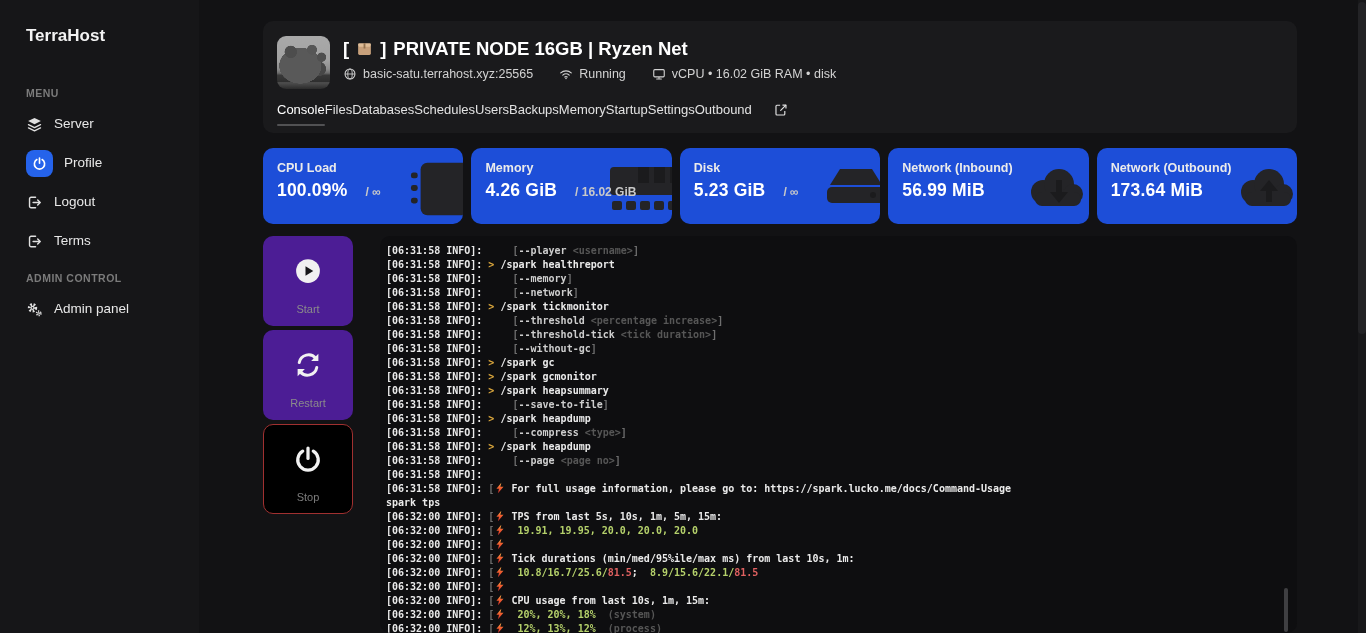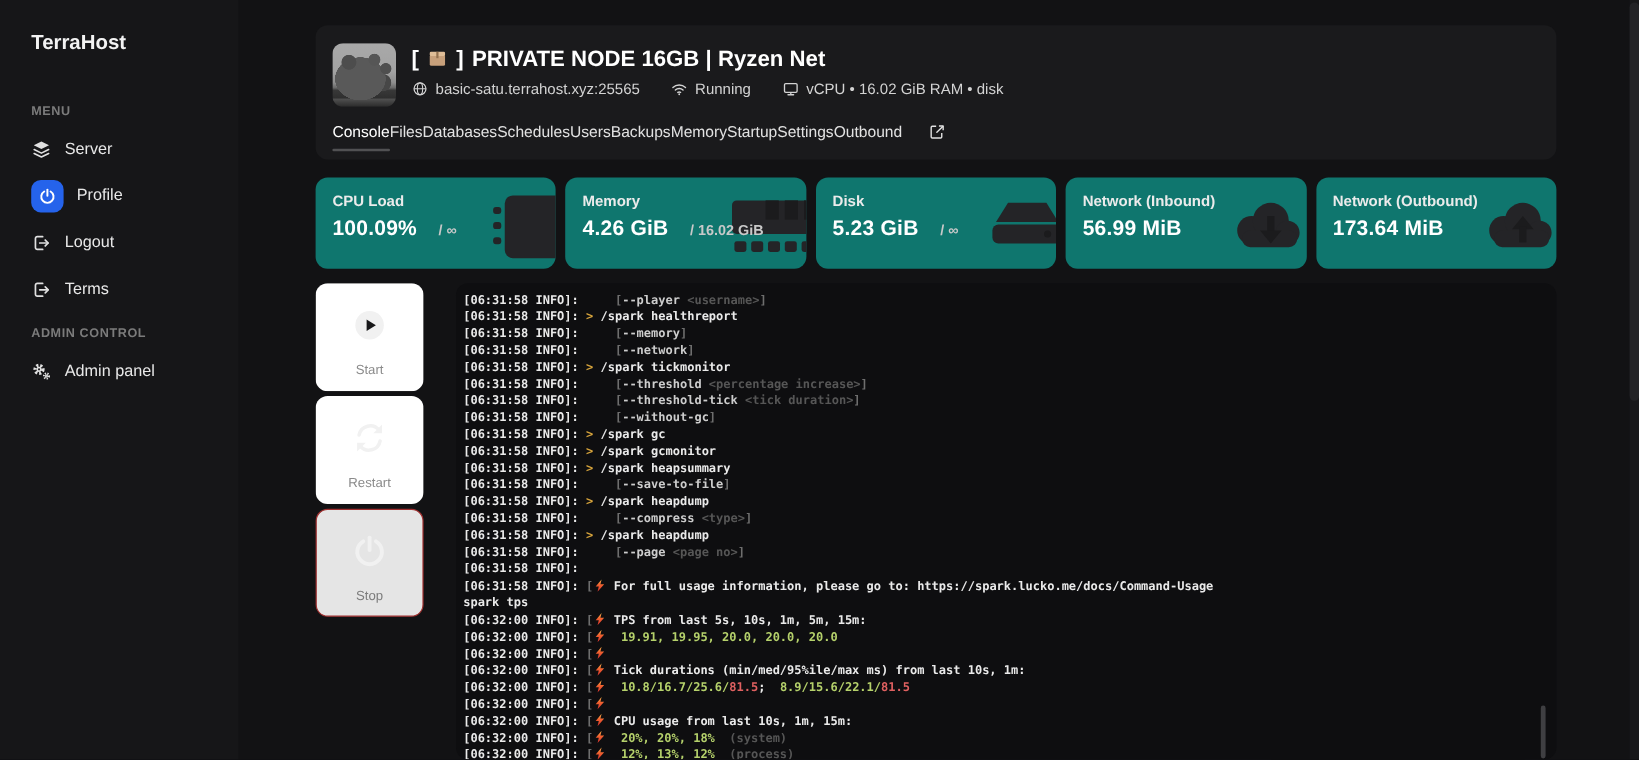--- a/index.html
+++ b/index.html
@@ -40,39 +40,39 @@
   .tabs-row{display:flex;align-items:center;gap:21px;margin-top:13px}
   .tabs{display:flex;}
   .tab{font-size:13px;color:#e2e2e2;position:relative;cursor:pointer;white-space:nowrap}
   .tab.active{color:#fff}
   .tab.active::after{content:"";position:absolute;left:0;right:0;bottom:-9px;height:2px;background:#515153;border-radius:1px}
   .ext-btn{background:none;border:0;padding:0;margin-left:1px;cursor:pointer;line-height:0}
   .ext-btn .sym{width:14px;height:14px;color:#e2e2e2}
 
   
   .stats-row{display:flex;gap:8px;margin-top:15px}
-  .stat-card{flex:1;height:76px;background:#0f766e;border-radius:10px;padding:13px 14px;position:relative;overflow:hidden}
+  .stat-card{flex:1;height:76px;background:#1d4ed8;border-radius:10px;padding:13px 14px;position:relative;overflow:hidden}
   .stat-title{font-size:12.5px;font-weight:700;color:#ebebeb;position:relative;z-index:1}
   .stat-value{margin-top:5px;display:flex;align-items:baseline;gap:18px;position:relative;z-index:1}
   .stat-value .v{font-size:17.5px;font-weight:700;color:#fff;letter-spacing:.2px}
   .stat-value .suf{font-size:12px;font-weight:700;color:#c9c9c9}
   .stat-icon{position:absolute;color:#242427}
   .ic-chip-icon{width:62px;height:62px;right:-8px;top:9px}
   .ic-ram-icon{width:80px;height:56px;right:-18px;top:11px}
   .ic-disk-icon{width:64px;height:64px;right:-8px;top:7px}
   .ic-cloud-down-icon{width:64px;height:64px;right:2px;top:8px}
   .ic-cloud-up-icon{width:64px;height:64px;right:0px;top:8px}
 
   
   .console-row{display:flex;gap:27px;margin-top:12px}
   .power-col{width:90px;flex:none;display:flex;flex-direction:column;gap:4px}
-  .power-btn{height:90px;background:#ffffff;border:1px solid transparent;border-radius:10px;position:relative;cursor:pointer;padding:0}
+  .power-btn{height:90px;background:#4c1d95;border:1px solid transparent;border-radius:10px;position:relative;cursor:pointer;padding:0}
   .power-btn .sym{width:30px;height:30px;color:#f1f1f1;position:absolute;top:19px;left:50%;transform:translateX(-50%)}
   .pb-label{position:absolute;bottom:10px;left:0;right:0;text-align:center;font-size:11px;color:#8b8b8b}
-  .power-btn.danger{background:#e5e5e5;border-color:#a03030}
+  .power-btn.danger{background:#000000;border-color:#a03030}
   .power-btn.danger .pb-label{color:#7c7c7c}
 
   .console-panel{flex:1;height:397px;background:#0e0e10;border-radius:10px;position:relative;overflow:hidden;padding:8px 14px 0 6px}
   .cline{white-space:pre;font-family:"DejaVu Sans Mono",monospace;font-size:10px;line-height:14px;height:14px;font-weight:700}
   .c-ts,.c-w{color:#eaeaea}
   .c-opt{color:#cdcdcd}
   .c-brk{color:#6e6e6e}
   .c-ph{color:#565656}
   .c-ar{color:#d7a43c}
   .c-gr{color:#b5d16b}

